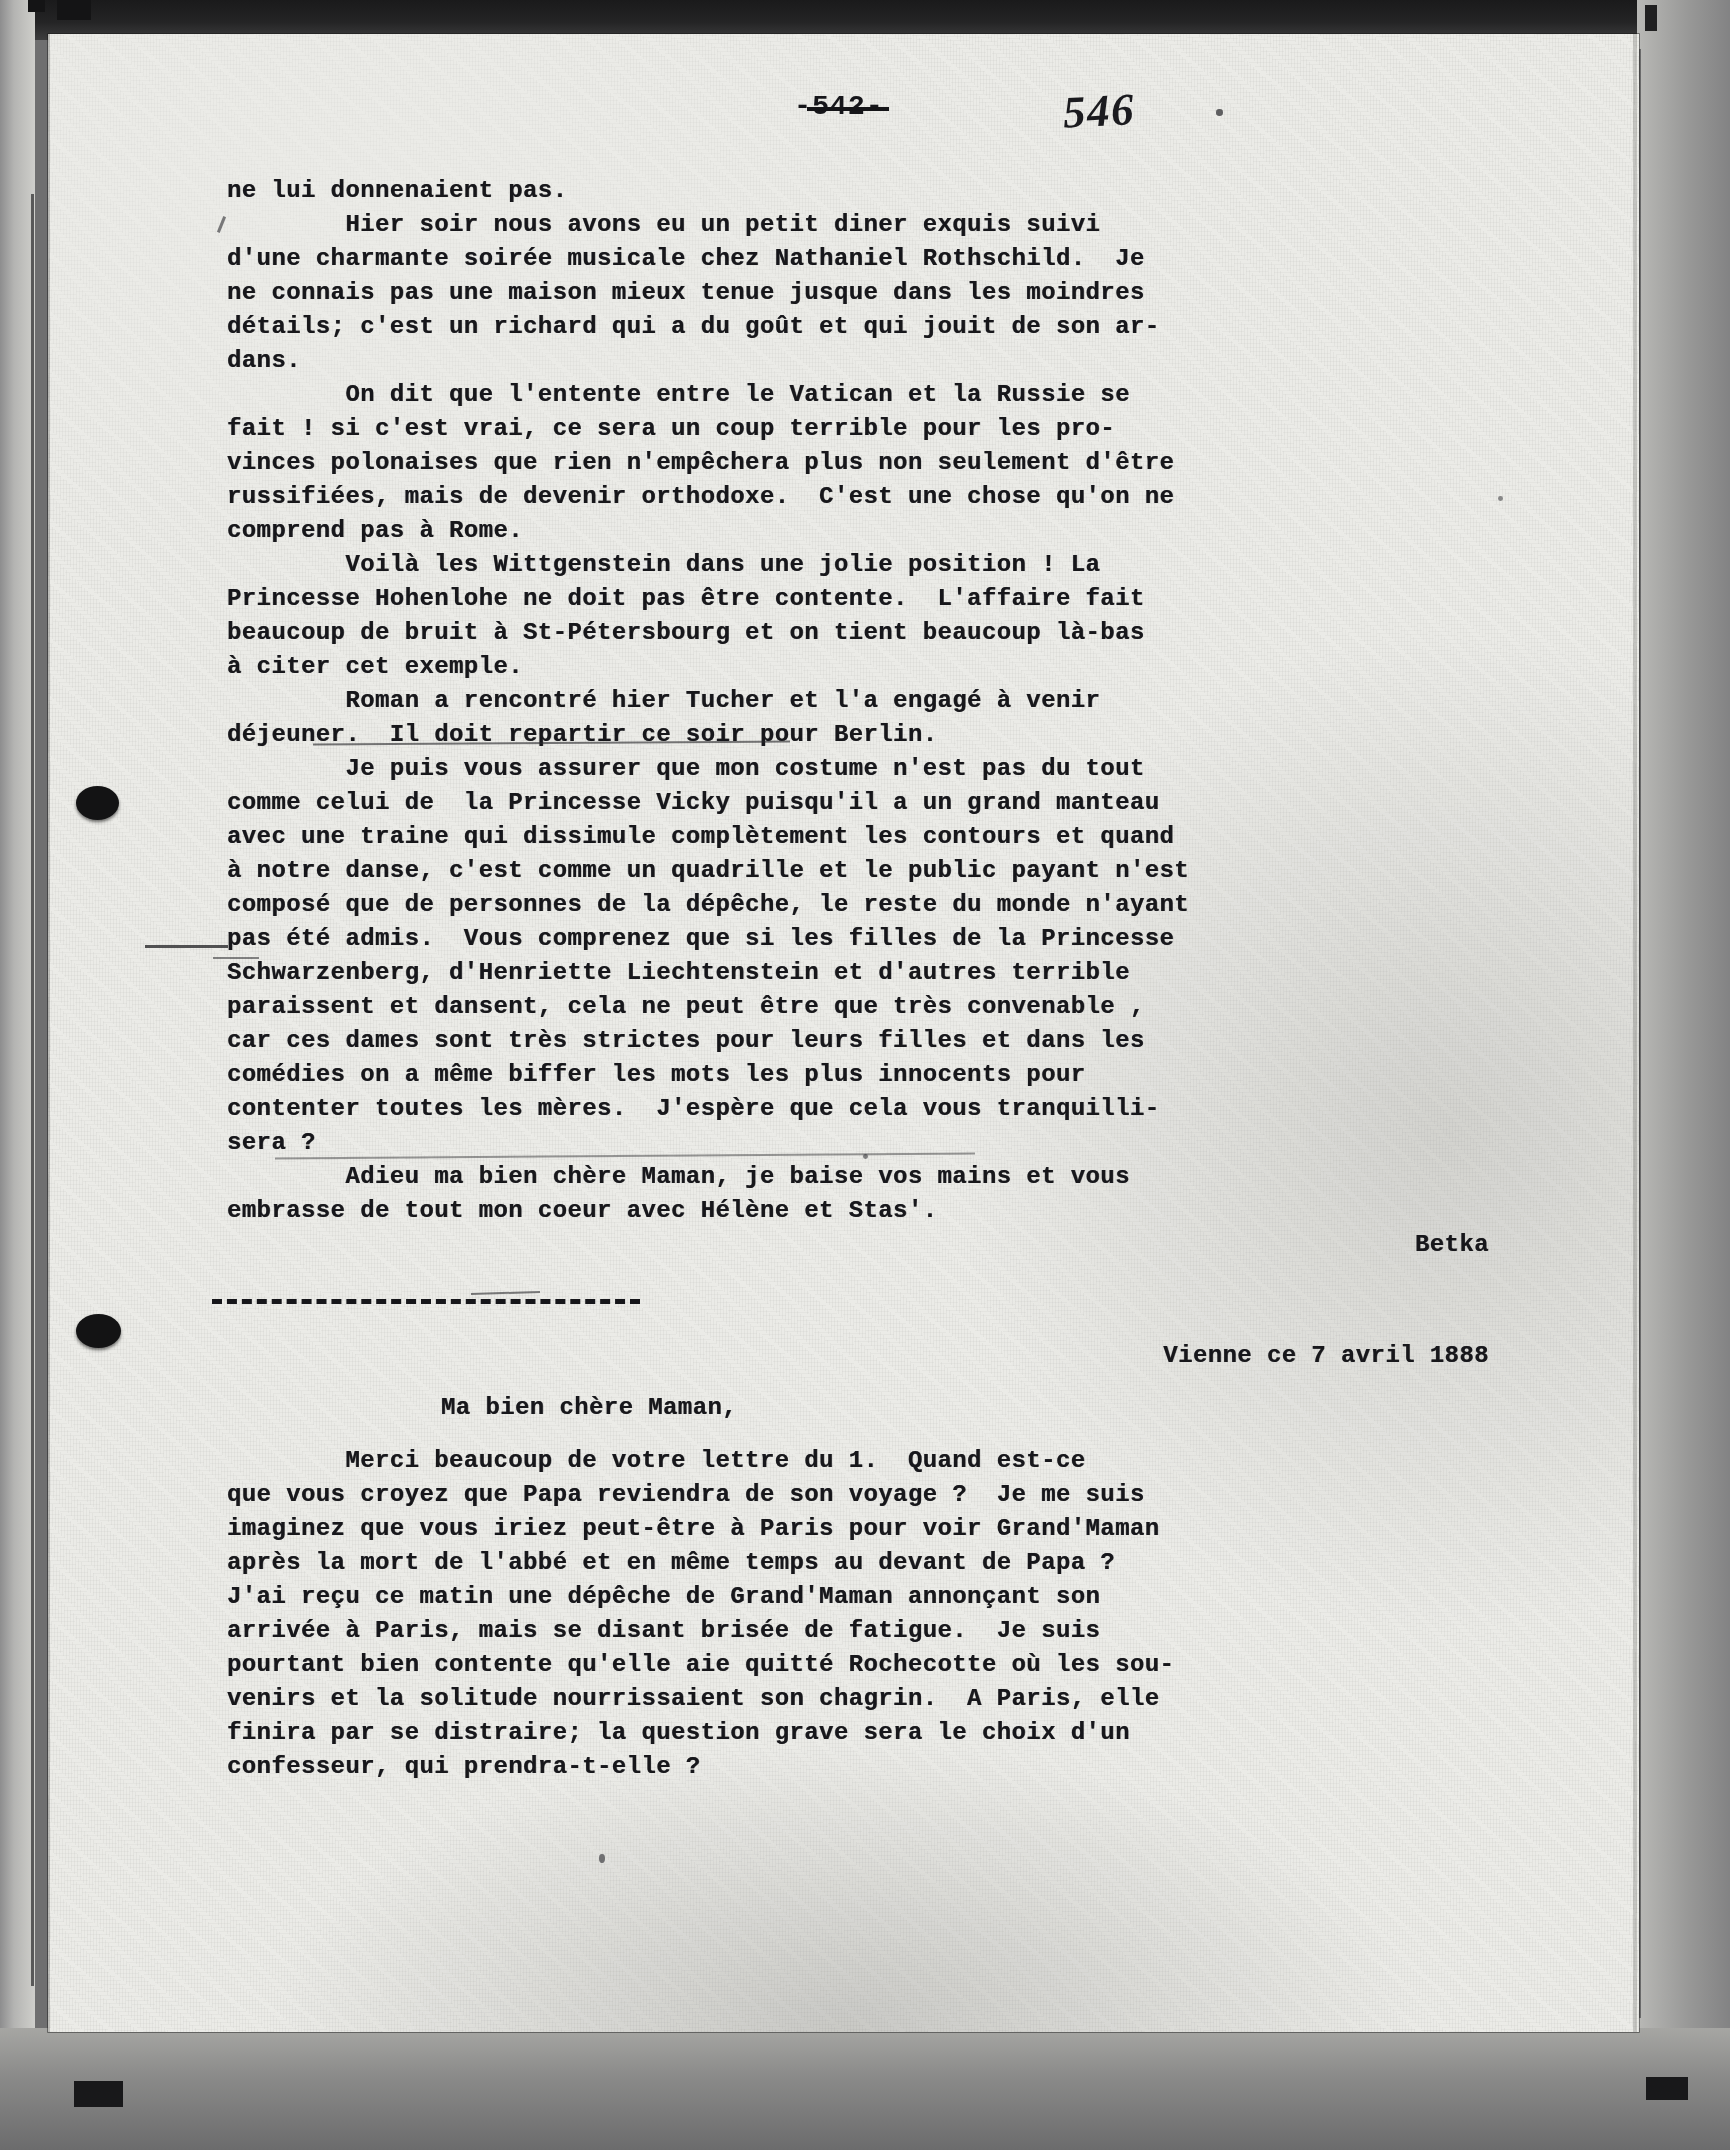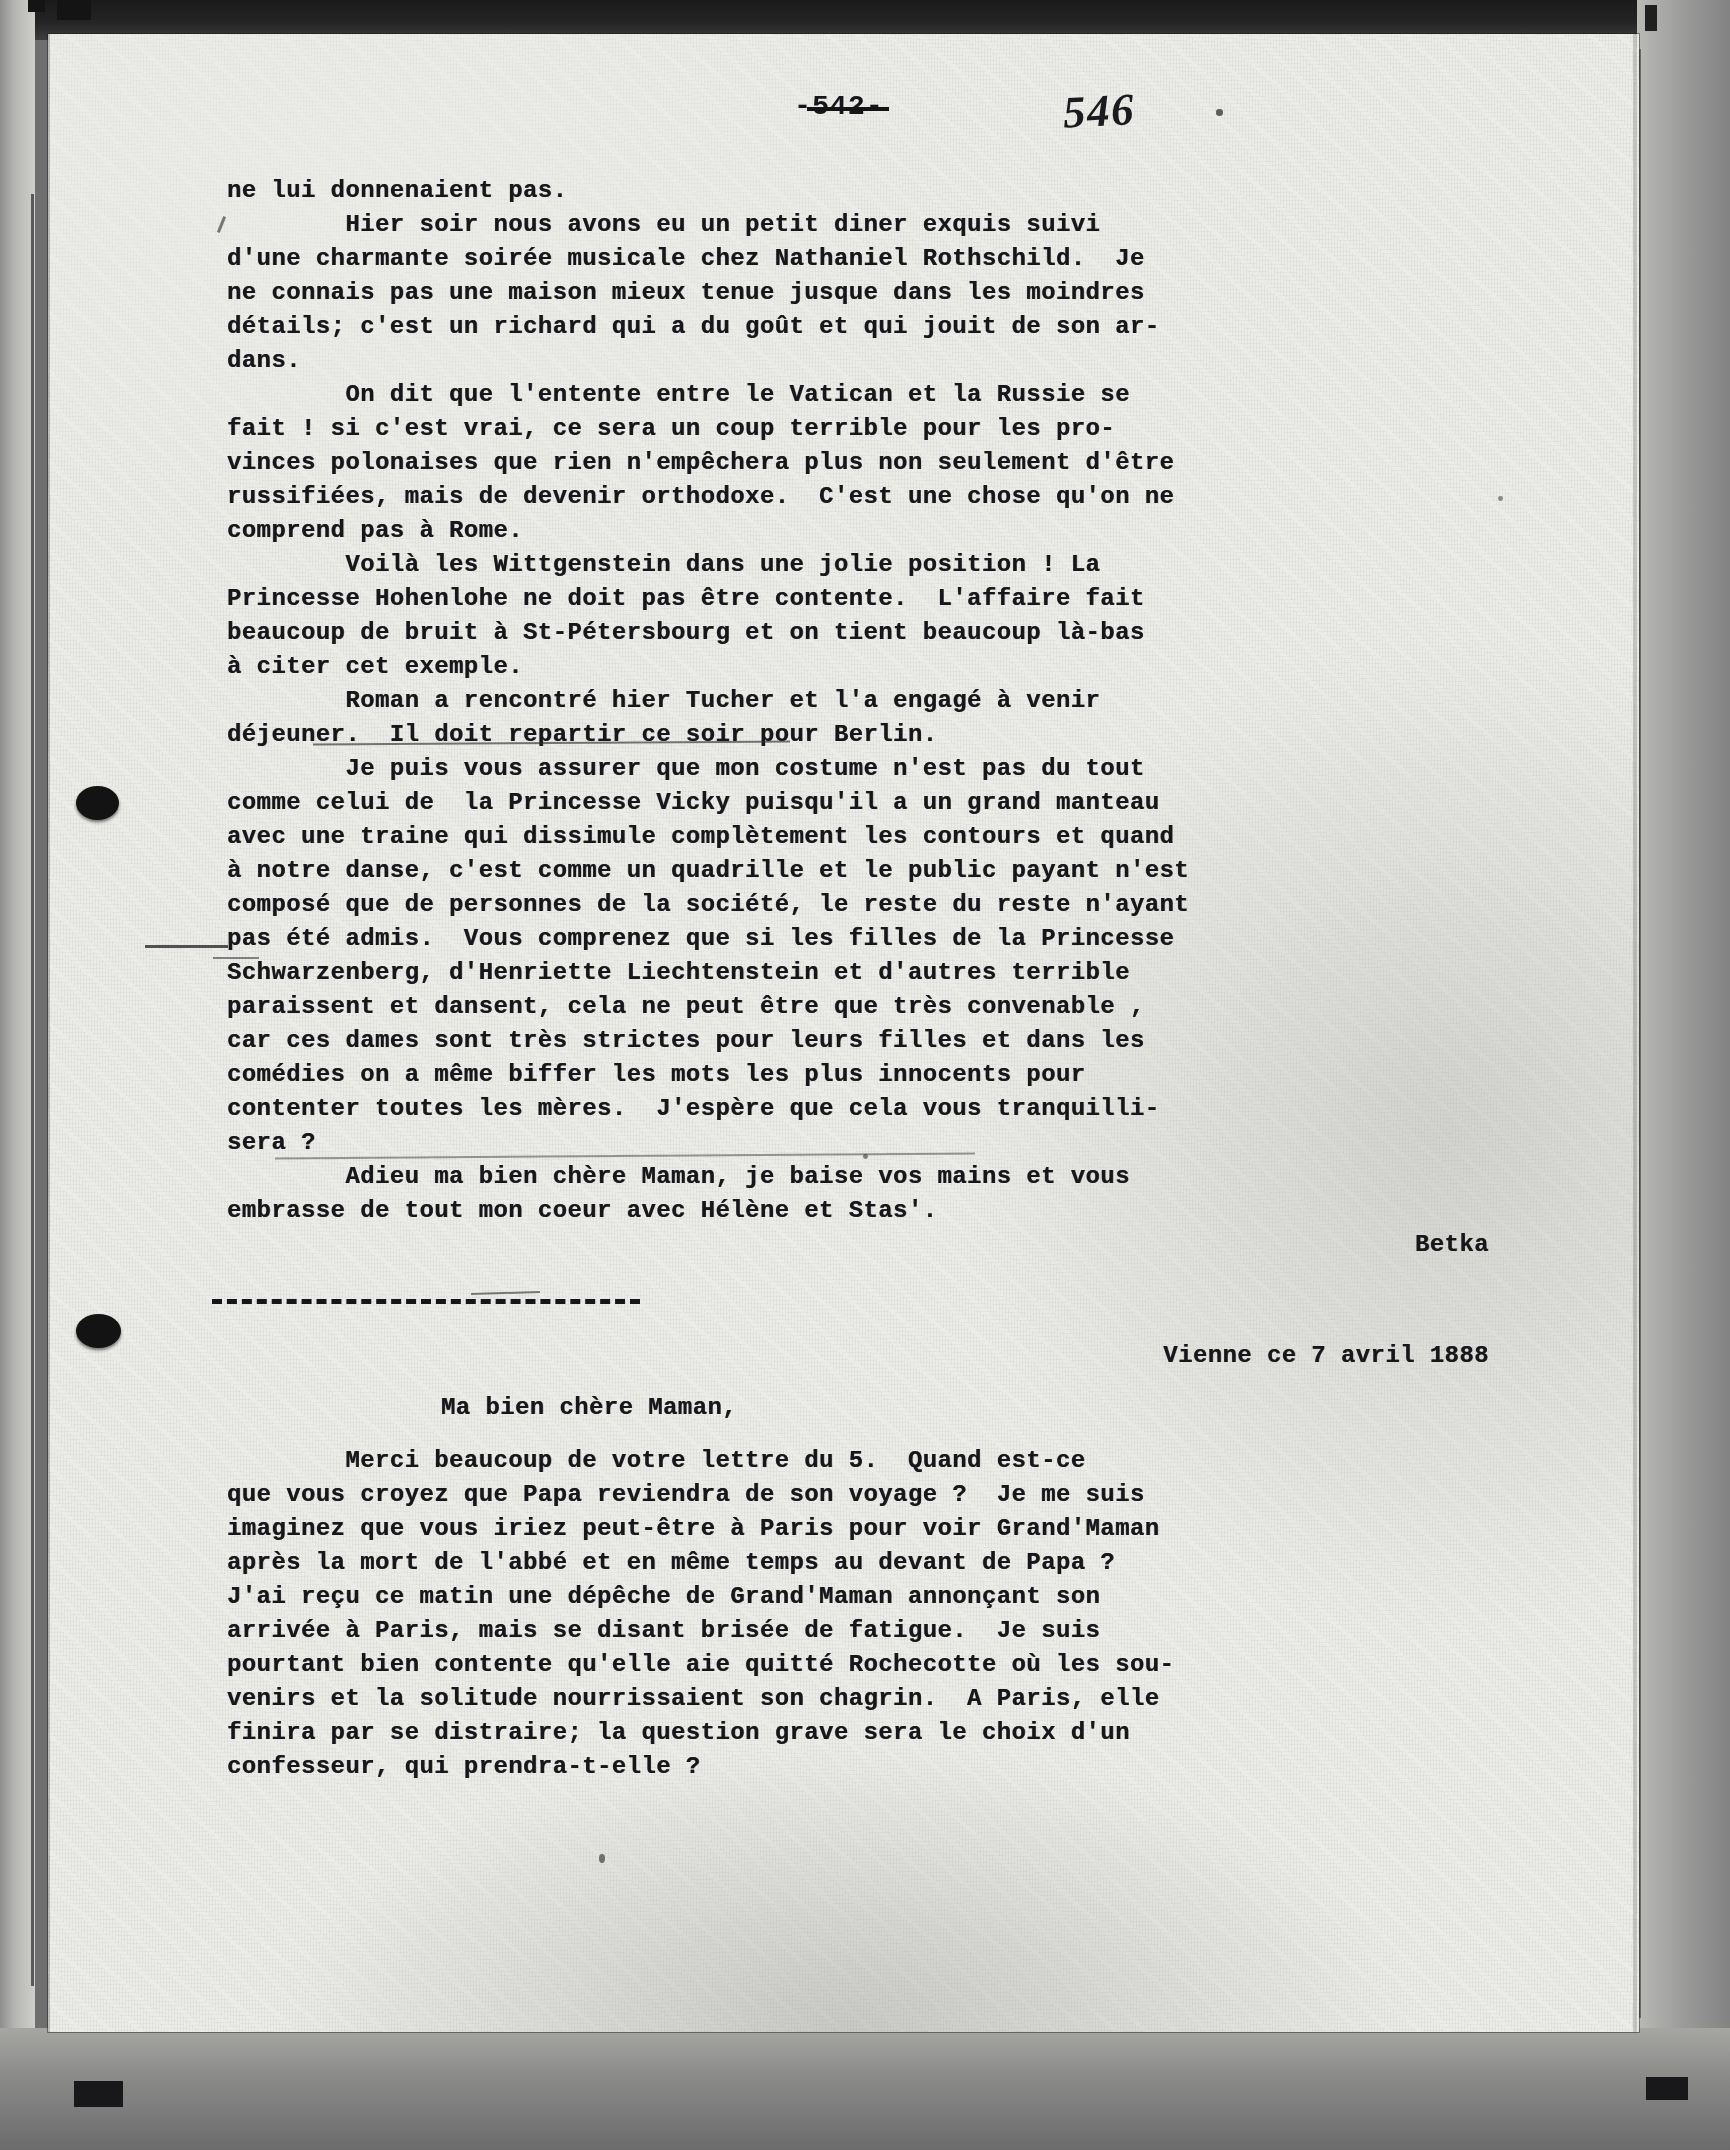--- a/index.html
+++ b/index.html
@@ -266,21 +266,21 @@
           <div class="tline">beaucoup de bruit à St-Pétersbourg et on tient beaucoup là-bas</div>
           <div class="tline">à citer cet exemple.</div>
           <div class="tline"></div>
           <div class="tline">        Roman a rencontré hier Tucher et l'a engagé à venir</div>
           <div class="tline">déjeuner.  Il doit repartir ce soir pour Berlin.</div>
           <div class="tline"></div>
           <div class="tline">        Je puis vous assurer que mon costume n'est pas du tout</div>
           <div class="tline">comme celui de  la Princesse Vicky puisqu'il a un grand manteau</div>
           <div class="tline">avec une traine qui dissimule complètement les contours et quand</div>
           <div class="tline">à notre danse, c'est comme un quadrille et le public payant n'est</div>
-          <div class="tline">composé que de personnes de la société, le reste du reste n'ayant</div>
+          <div class="tline">composé que de personnes de la dépêche, le reste du monde n'ayant</div>
           <div class="tline">pas été admis.  Vous comprenez que si les filles de la Princesse</div>
           <div class="tline">Schwarzenberg, d'Henriette Liechtenstein et d'autres terrible</div>
           <div class="tline">paraissent et dansent, cela ne peut être que très convenable ,</div>
           <div class="tline">car ces dames sont très strictes pour leurs filles et dans les</div>
           <div class="tline">comédies on a même biffer les mots les plus innocents pour</div>
           <div class="tline">contenter toutes les mères.  J'espère que cela vous tranquilli-</div>
           <div class="tline">sera ?</div>
           <div class="tline"></div>
           <div class="tline">        Adieu ma bien chère Maman, je baise vos mains et vous</div>
           <div class="tline">embrasse de tout mon coeur avec Hélène et Stas'.</div>
@@ -292,21 +292,21 @@
           <div class="dashrule"></div>
         </div>
 
         <div>
           <div class="gap-s"></div>
           <div class="tline date-line">Vienne ce 7 avril 1888</div>
           <div class="gap-s"></div>
           <div class="tline salut-line">Ma bien chère Maman,</div>
           <div class="gap-s"></div>
 
-          <div class="tline">        Merci beaucoup de votre lettre du 5.  Quand est-ce</div>
+          <div class="tline">        Merci beaucoup de votre lettre du 1.  Quand est-ce</div>
           <div class="tline">que vous croyez que Papa reviendra de son voyage ?  Je me suis</div>
           <div class="tline">imaginez que vous iriez peut-être à Paris pour voir Grand'Maman</div>
           <div class="tline">après la mort de l'abbé et en même temps au devant de Papa ?</div>
           <div class="tline">J'ai reçu ce matin une dépêche de Grand'Maman annonçant son</div>
           <div class="tline">arrivée à Paris, mais se disant brisée de fatigue.  Je suis</div>
           <div class="tline">pourtant bien contente qu'elle aie quitté Rochecotte où les sou-</div>
           <div class="tline">venirs et la solitude nourrissaient son chagrin.  A Paris, elle</div>
           <div class="tline">finira par se distraire; la question grave sera le choix d'un</div>
           <div class="tline">confesseur, qui prendra-t-elle ?</div>
         </div>

